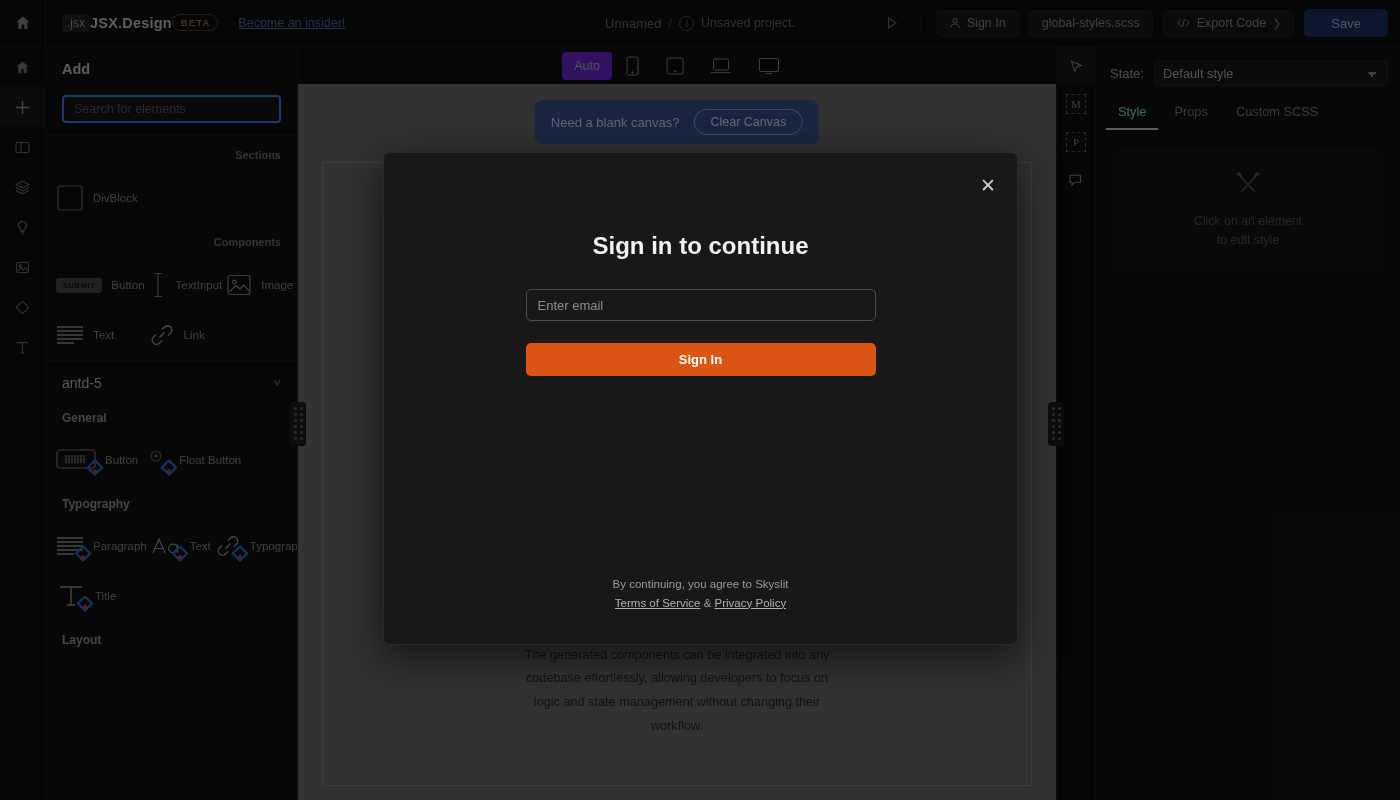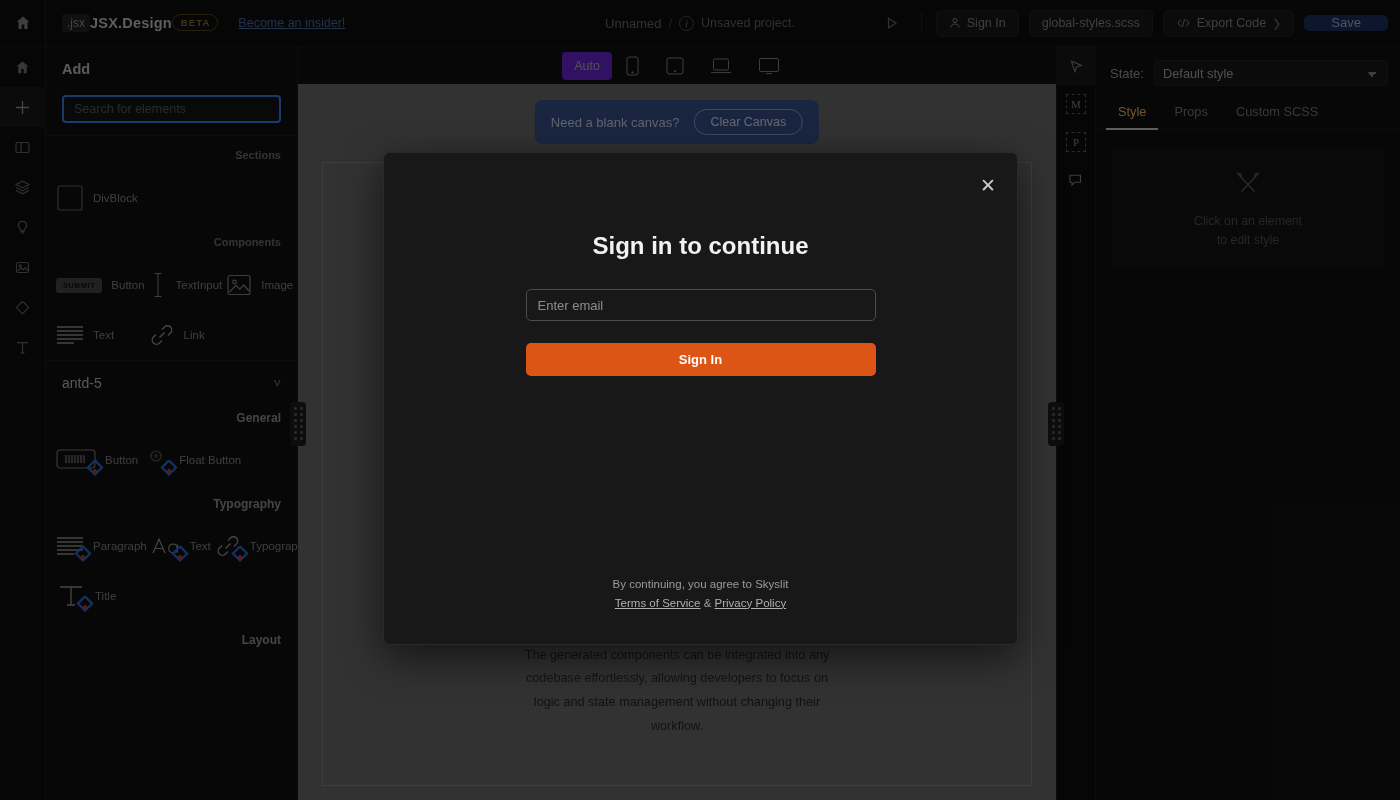--- a/index.html
+++ b/index.html
@@ -72,21 +72,21 @@
   }
   .tb-divider { width: 1px; height: 22px; background: #242424; margin-right: 4px; }
   .tb-btn {
     display: flex; align-items: center; gap: 6px;
     height: 27px; padding: 0 12px;
     background: #191919; border: 1px solid #232323; border-radius: 5px;
     color: #8d8d8d; font-size: 12.5px; cursor: pointer; white-space: nowrap;
   }
   .tb-btn.save {
     background: #1b3163; border-color: #1b3163; color: #a9b9d8;
-    padding: 0 26px; height: 16px; font-size: 13px; align-items: flex-end;
+    padding: 0 26px; height: 28px; font-size: 13px;
   }
   .tb-btn .chev { color: #5e5e5e; font-size: 11px; }
 
   
   .body-row { flex: 1; display: flex; min-height: 0; position: relative; }
 
   
   .rail {
     width: 46px; flex: 0 0 46px;
     background: #0e0e0e;
@@ -112,21 +112,21 @@
   .lp-title { color: #c8c8c8; font-size: 14.5px; font-weight: 600; padding: 14px 16px 10px 16px; }
   .lp-search {
     margin: 8px 16px 12px 16px;
     height: 28px; background: #141414; border: 2px solid #3b82f6; border-radius: 4px;
     color: #f9a8d4; font-size: 12.5px; padding: 0 10px; outline: none; width: calc(100% - 32px);
   }
   .lp-search::placeholder { color: #5e5e5e; }
   .lp-sep { height: 1px; background: #1d1d1d; }
   .lp-scroll { flex: 1; overflow: hidden; padding-bottom: 10px; }
   .group-head { color: #737373; font-size: 11px; font-weight: 700; padding: 13px 16px 4px 16px; text-align: right; }
-  .sub-head { color: #9a9a9a; font-size: 12px; font-weight: 600; padding: 12px 16px 2px 16px; text-align: right; }
+  .sub-head { color: #9a9a9a; font-size: 12px; font-weight: 600; padding: 12px 16px 2px 16px; }
   .grid3 { display: grid; grid-template-columns: repeat(3, 1fr); padding: 6px 8px 2px 8px; }
   .cell {
     display: flex; flex-direction: row; align-items: center; gap: 9px;
     padding: 10px 2px 6px 2px; cursor: pointer;
   }
   .cell .gfx { height: 34px; display: flex; align-items: center; justify-content: center; position: relative; }
   .cell .cap { color: #8a8a8a; font-size: 11.5px; text-align: center; max-width: 74px;
                overflow: hidden; text-overflow: ellipsis; white-space: nowrap; }
   .pack-row {
     display: flex; align-items: center; justify-content: space-between;
@@ -230,21 +230,21 @@
     background-image: linear-gradient(45deg, transparent 50%, #8a8a8a 50%),
                       linear-gradient(135deg, #8a8a8a 50%, transparent 50%);
     background-position: calc(100% - 15px) 11px, calc(100% - 10px) 11px;
     background-size: 5px 5px, 5px 5px; background-repeat: no-repeat;
   }
   .tabs { display: flex; gap: 4px; padding: 0 10px; border-bottom: 1px solid #1c1c1c; }
   .tab {
     padding: 8px 12px 9px 12px; color: #7d7d7d; font-size: 12.8px; cursor: pointer;
     border-bottom: 2px solid transparent; margin-bottom: -1px;
   }
-  .tab.active { color: #fdba74; border-bottom-color: #d0d0d0; }
+  .tab.active { color: #86efac; border-bottom-color: #d0d0d0; }
   .empty-state {
     margin: 18px 16px 0 16px; flex: 0 0 auto; height: 122px;
     background: #141414; border-radius: 5px;
     display: flex; flex-direction: column; align-items: center; justify-content: center; gap: 13px;
   }
   .empty-state .txt { color: #555555; font-size: 12.3px; text-align: center; line-height: 1.5; }
 
   
   .overlay {
     position: absolute; inset: 0; background: rgba(0,0,0,0.55); z-index: 40;

